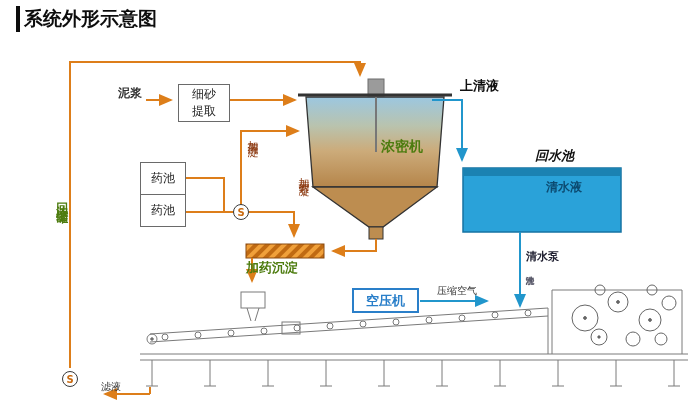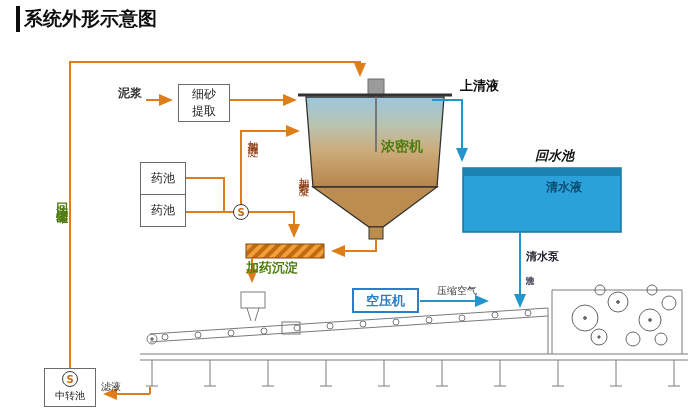--- a/index.html
+++ b/index.html
@@ -159,23 +159,20 @@
   <div class="lbl" style="left:526px;top:251px;font-size:11px;font-weight:600;color:#223;">清水泵</div>
 
   <div class="lbl v" style="left:524px;top:269px;font-size:9px;color:#556;">冲洗水管</div>
 
   <div class="box blue-box" style="left:352px;top:288px;width:67px;height:25px;">
     <span>空压机</span>
   </div>
 
   <div class="lbl" style="left:437px;top:285px;font-size:10px;color:#333;">压缩空气</div>
 
-  <div class="box" style="left:44px;top:368px;width:52px;height:39px;font-size:10px;align-items:flex-end;padding-bottom:3px;">
-    <span>中转池</span>
-  </div>
 
   <div class="lbl" style="left:101px;top:381px;font-size:10px;color:#333;">滤液</div>
 
   <div class="pump" style="left:233px;top:204px;">
     <span>S</span>
   </div>
   <div class="pump" style="left:62px;top:371px;">
     <span>S</span>
   </div>
 

